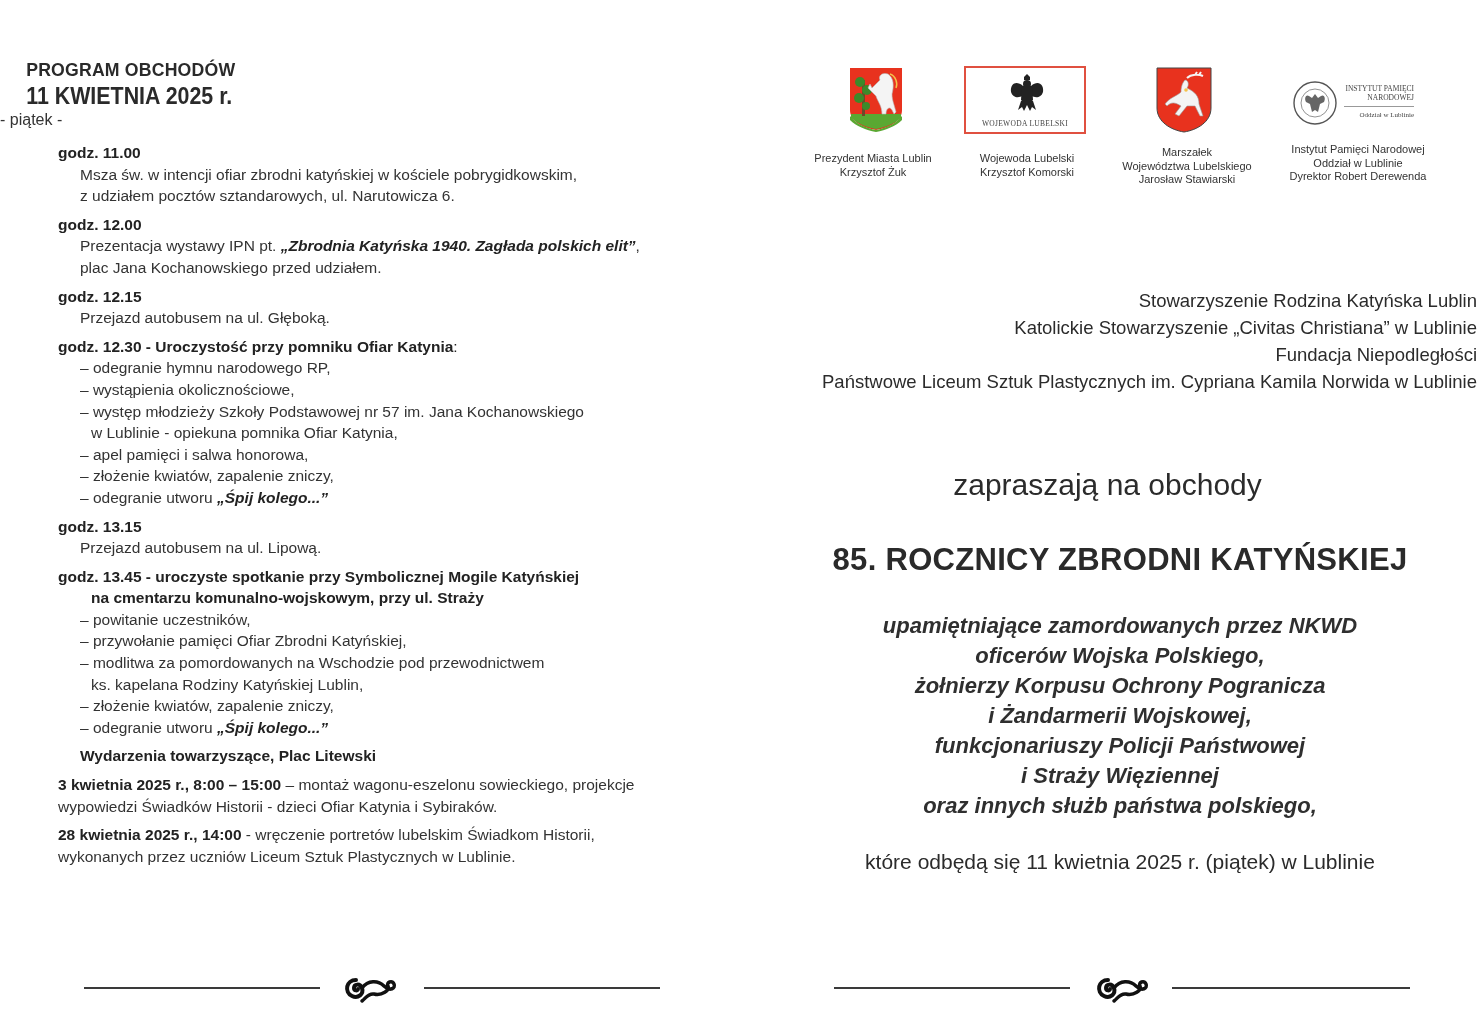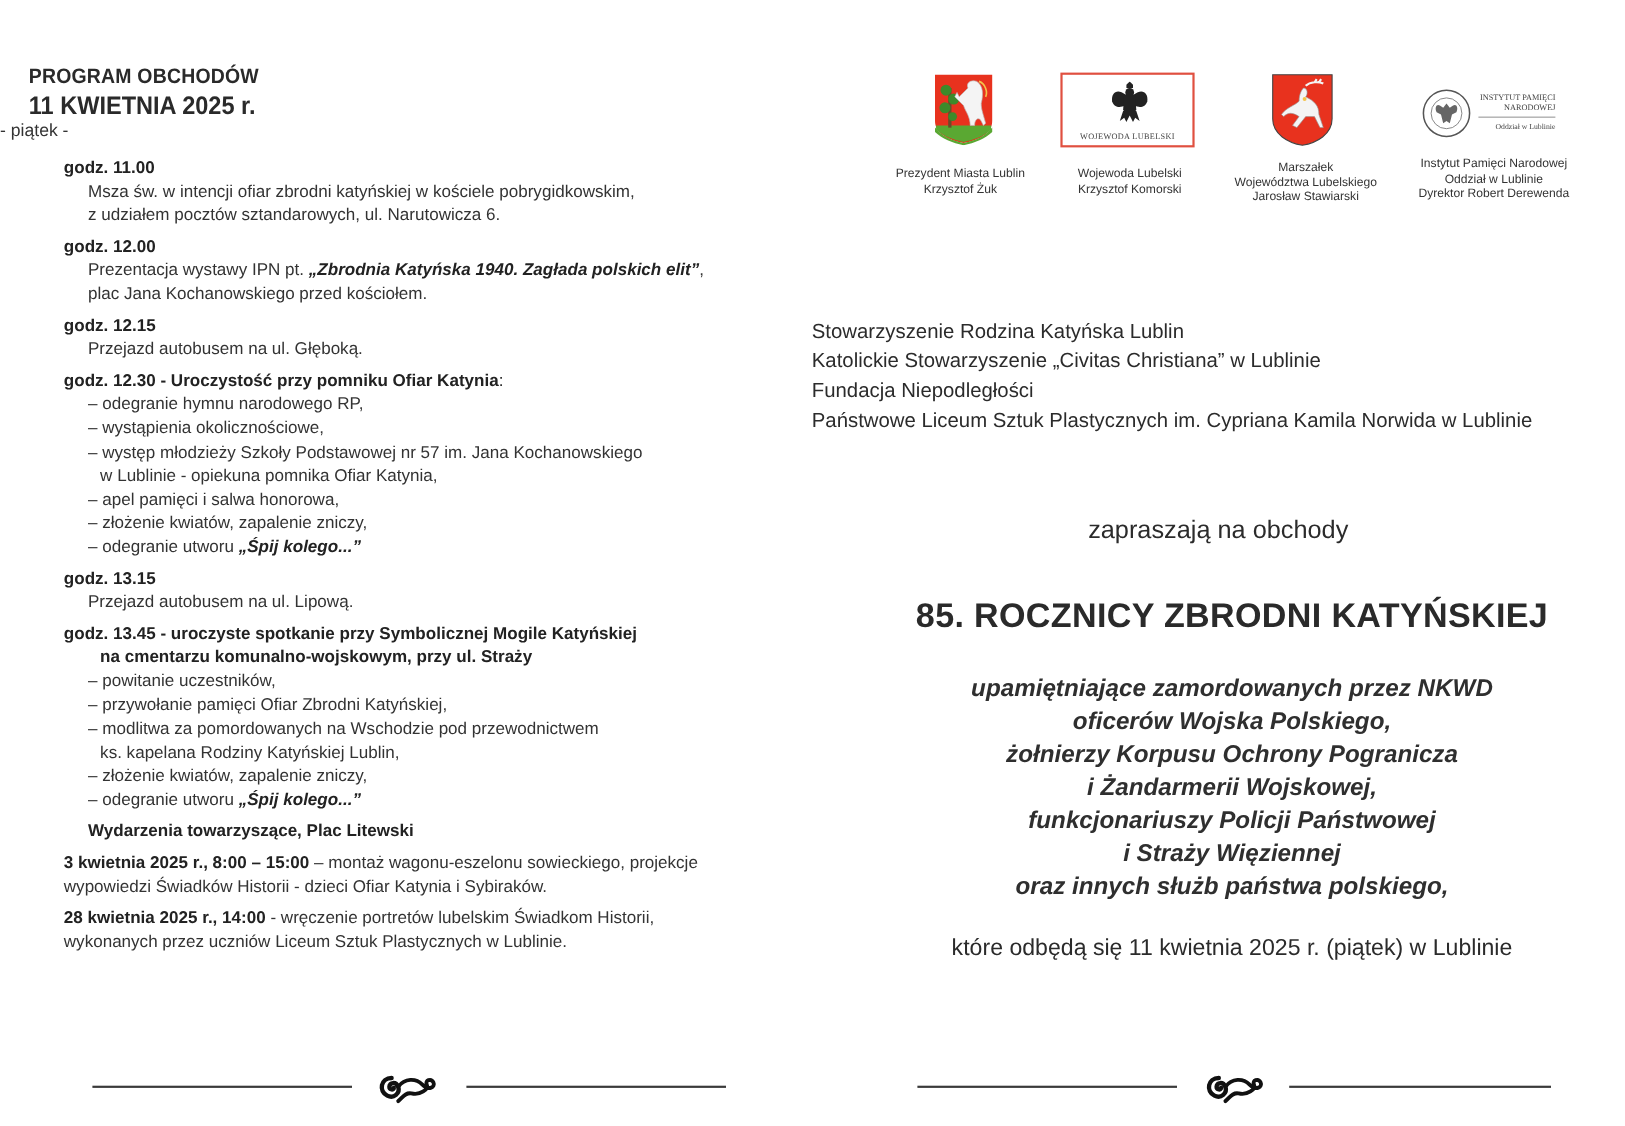--- a/index.html
+++ b/index.html
@@ -29,22 +29,22 @@
     .side-events { padding-left: 22px; font-weight: bold; color: #222; }
     .para { color: #333; }
 
     
     .divider { position: absolute; top: 976px; height: 24px; }
     .divider .line { position: absolute; top: 11px; height: 2px; background: #3a3a3a; }
 
     
     .logo { position: absolute; text-align: center; font-family: "Liberation Sans", sans-serif; font-size: 11px; line-height: 13.5px; color: #333; }
     .logo .cap { position: absolute; left: 0; right: 0; }
-    .orgs { position: absolute; left: 0; width: 739px; top: 287px; text-align: left; font-size: 18.5px; line-height: 27px; color: #2b2b2b; }
-    .invite { position: absolute; left: 0; width: 739px; top: 468px; text-align: center; font-size: 23px; color: #2b2b2b; }
+    .orgs { position: absolute; left: 0; width: 739px; top: 287px; text-align: right; font-size: 18.5px; line-height: 27px; color: #2b2b2b; }
+    .invite { position: absolute; left: 0; width: 739px; top: 468px; text-align: center; font-size: 30px; color: #2b2b2b; }
     .headline { position: absolute; left: 0; width: 764px; top: 542px; text-align: center; font-size: 31px; font-weight: bold; letter-spacing: 0.3px; color: #2a2a2a; }
     .commem { position: absolute; left: 0; width: 764px; top: 611px; text-align: center; font-size: 22px; line-height: 30px; font-style: italic; font-weight: bold; color: #2f2f2f; }
     .when { position: absolute; left: 0; width: 764px; top: 850px; text-align: center; font-size: 21px; color: #2b2b2b; }
   </style>
 </head>
 <body>
 
 <div class="page left">
 
   <div class="prog-head">
@@ -58,21 +58,21 @@
     <div>
       <div class="hour">godz. 11.00</div>
       <div class="desc">Msza św. w intencji ofiar zbrodni katyńskiej w kościele pobrygidkowskim,</div>
       <div class="desc">z udziałem pocztów sztandarowych, ul. Narutowicza 6.</div>
     </div>
     <div class="gap"></div>
 
     <div>
       <div class="hour">godz. 12.00</div>
       <div class="desc"><span>Prezentacja wystawy IPN pt. </span><span class="bi">„Zbrodnia Katyńska 1940. Zagłada polskich elit”</span><span>,</span></div>
-      <div class="desc">plac Jana Kochanowskiego przed kościołem.</div>
+      <div class="desc">plac Jana Kochanowskiego przed udziałem.</div>
     </div>
     <div class="gap"></div>
 
     <div>
       <div class="hour">godz. 12.15</div>
       <div class="desc">Przejazd autobusem na ul. Głęboką.</div>
     </div>
     <div class="gap"></div>
 
     <div>

